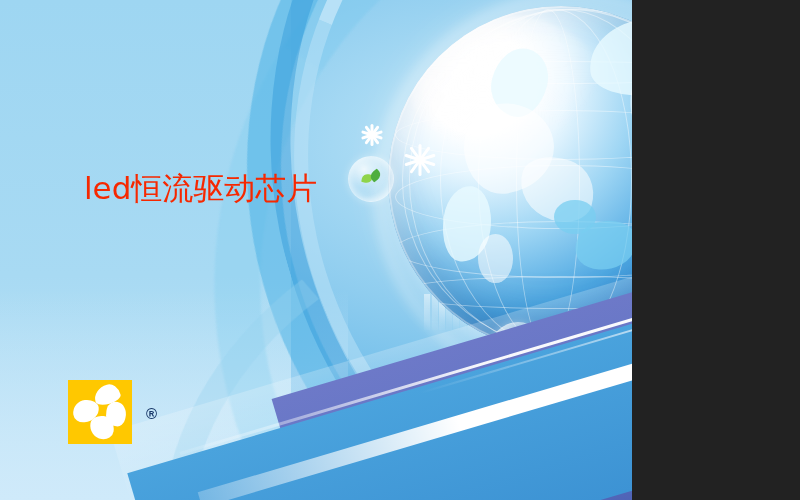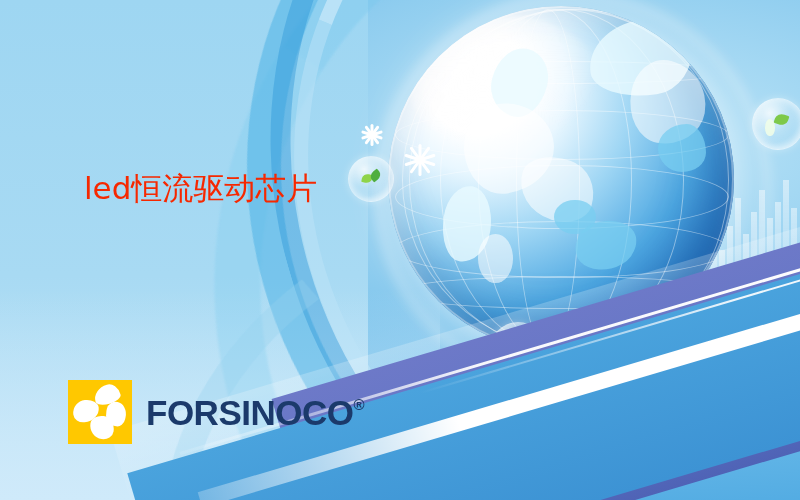--- a/index.html
+++ b/index.html
@@ -1,17 +1,17 @@
 <!DOCTYPE html>
 <html><head>
 <meta charset="utf-8">
 <style>
   html,body{margin:0;padding:0;background:#222;}
   #stage{
-    position:relative;width:800px;height:500px;overflow:hidden;
+    position:relative;width:632px;height:500px;overflow:hidden;
     font-family:"Liberation Sans","DejaVu Sans",sans-serif;
     background:#8fd0f0;
   }
   
   .bg-base{
     position:absolute;inset:0;
     background:
       radial-gradient(120% 90% at 78% 28%, #bfe6f8 0%, #8fcdef 38%, #66b8e8 66%, #3f9fdd 100%),
       linear-gradient(165deg,#a5daf4 0%,#8ccdef 45%,#5fb3e6 100%);
   }
@@ -286,19 +286,18 @@
 
   <div class="logo">
     <div class="logo-mark" id="mark">
         <div class="petal" style="left: 26px; top: 5px; width: 26px; height: 19px; border-radius: 60% 40% 50% 50% / 70% 70% 30% 30%; transform: rotate(-16deg);"></div>
         <div class="petal" style="left: 38px; top: 22px; width: 20px; height: 24px; border-radius: 50% 60% 40% 50% / 40% 60%; transform: rotate(12deg);"></div>
         <div class="petal" style="left: 5px; top: 20px; width: 26px; height: 22px; border-radius: 50% 50% 60% 40% / 60% 40%; transform: rotate(-6deg);"></div>
         <div class="petal" style="left: 22px; top: 36px; width: 24px; height: 23px; border-radius: 50% 50% 45% 55% / 40% 60%; transform: rotate(8deg);"></div>
       </div>
     <div class="logo-text">
       <div class="brand">
-        <span>FORSINOCO</span>
           <sup>®</sup>
       </div>
     </div>
   </div>
 
 </div>
 
 </body></html>

